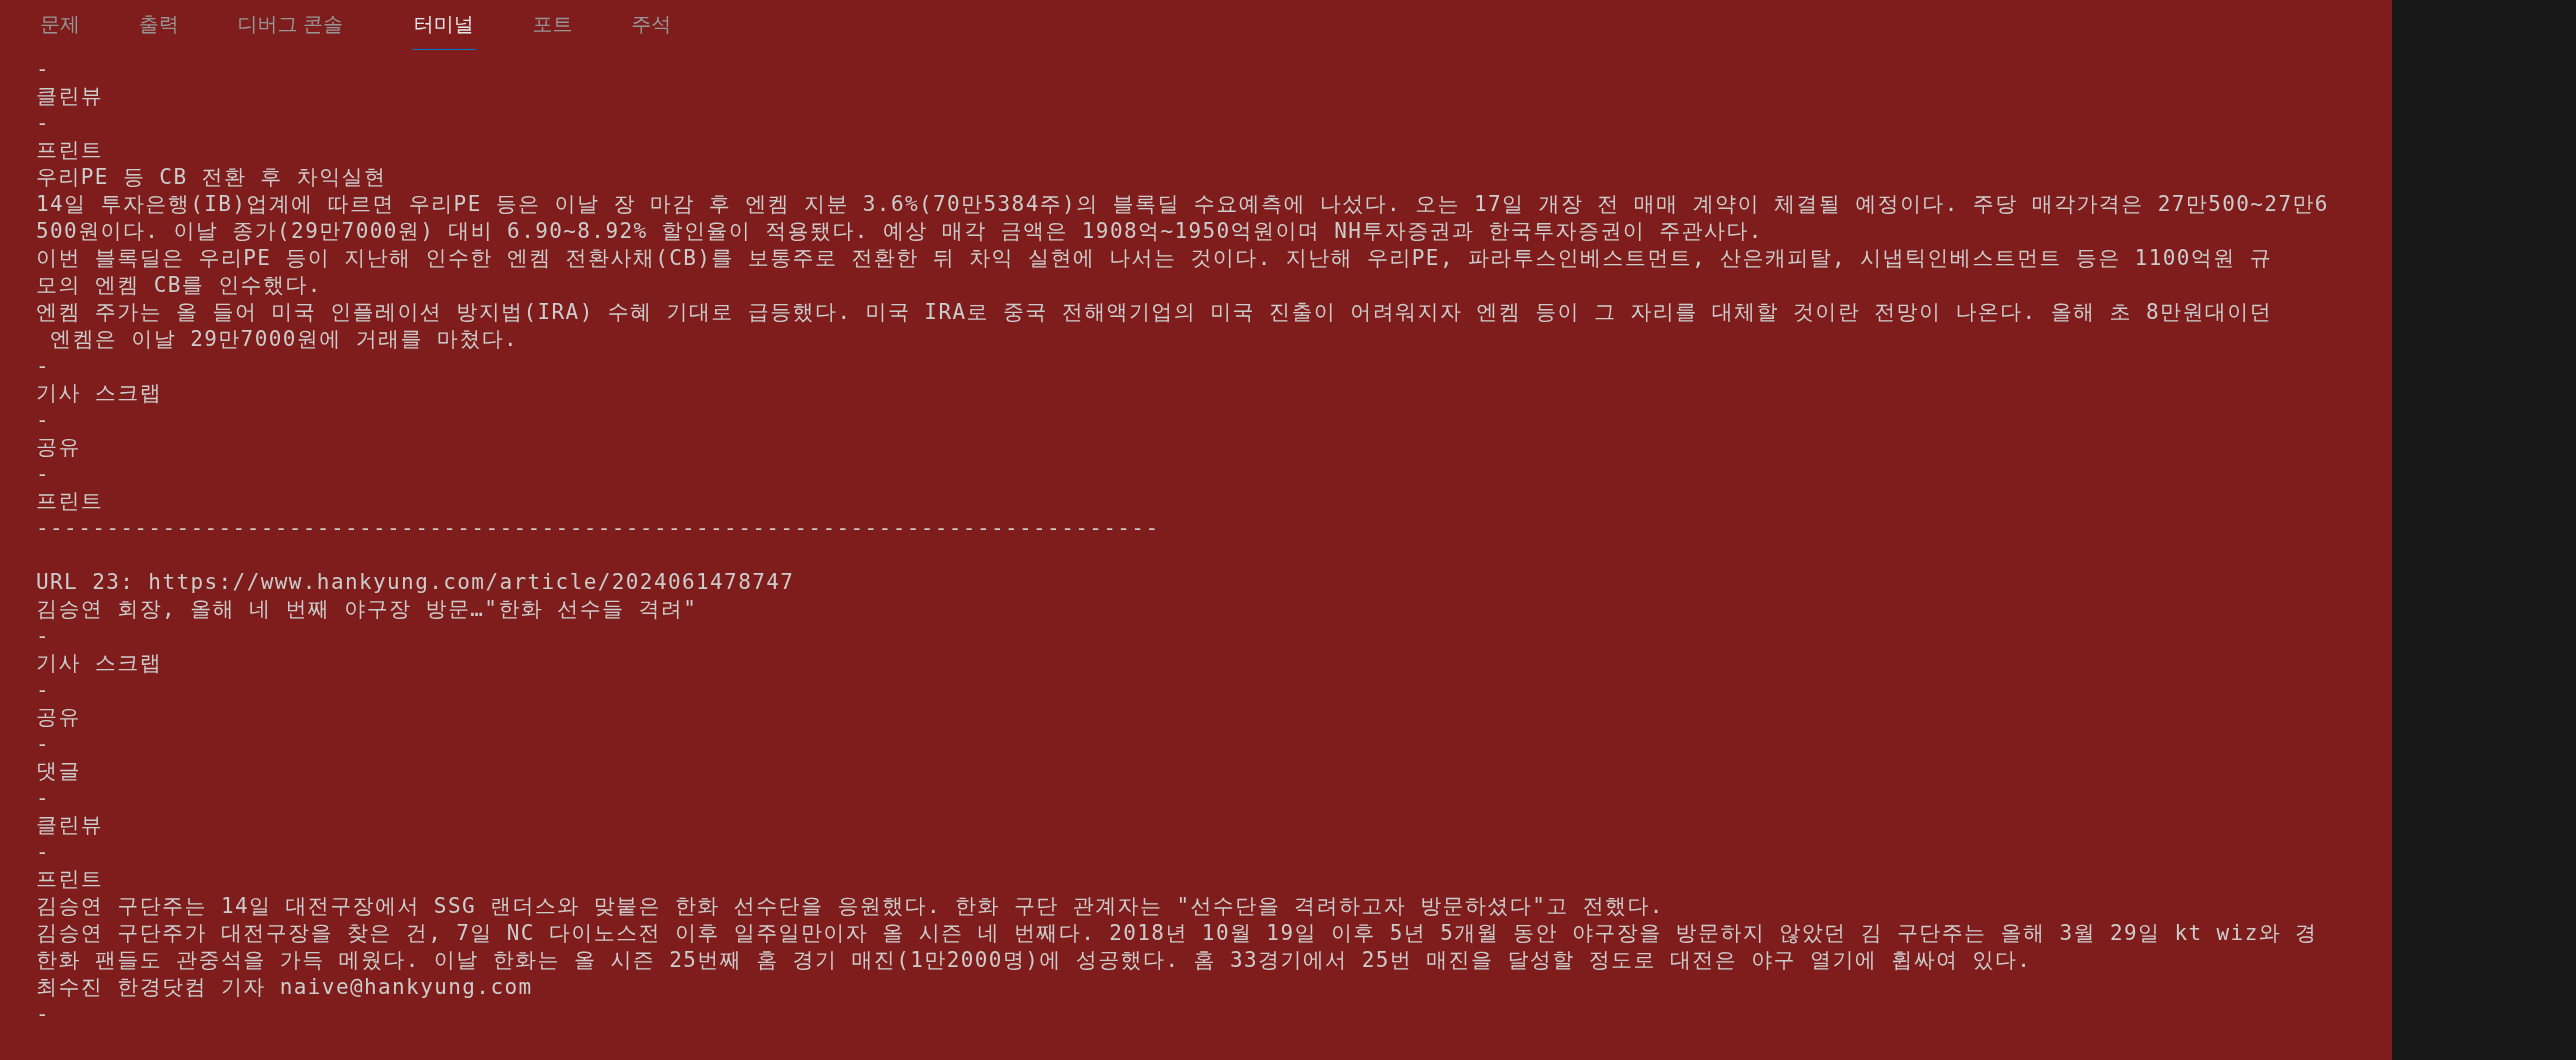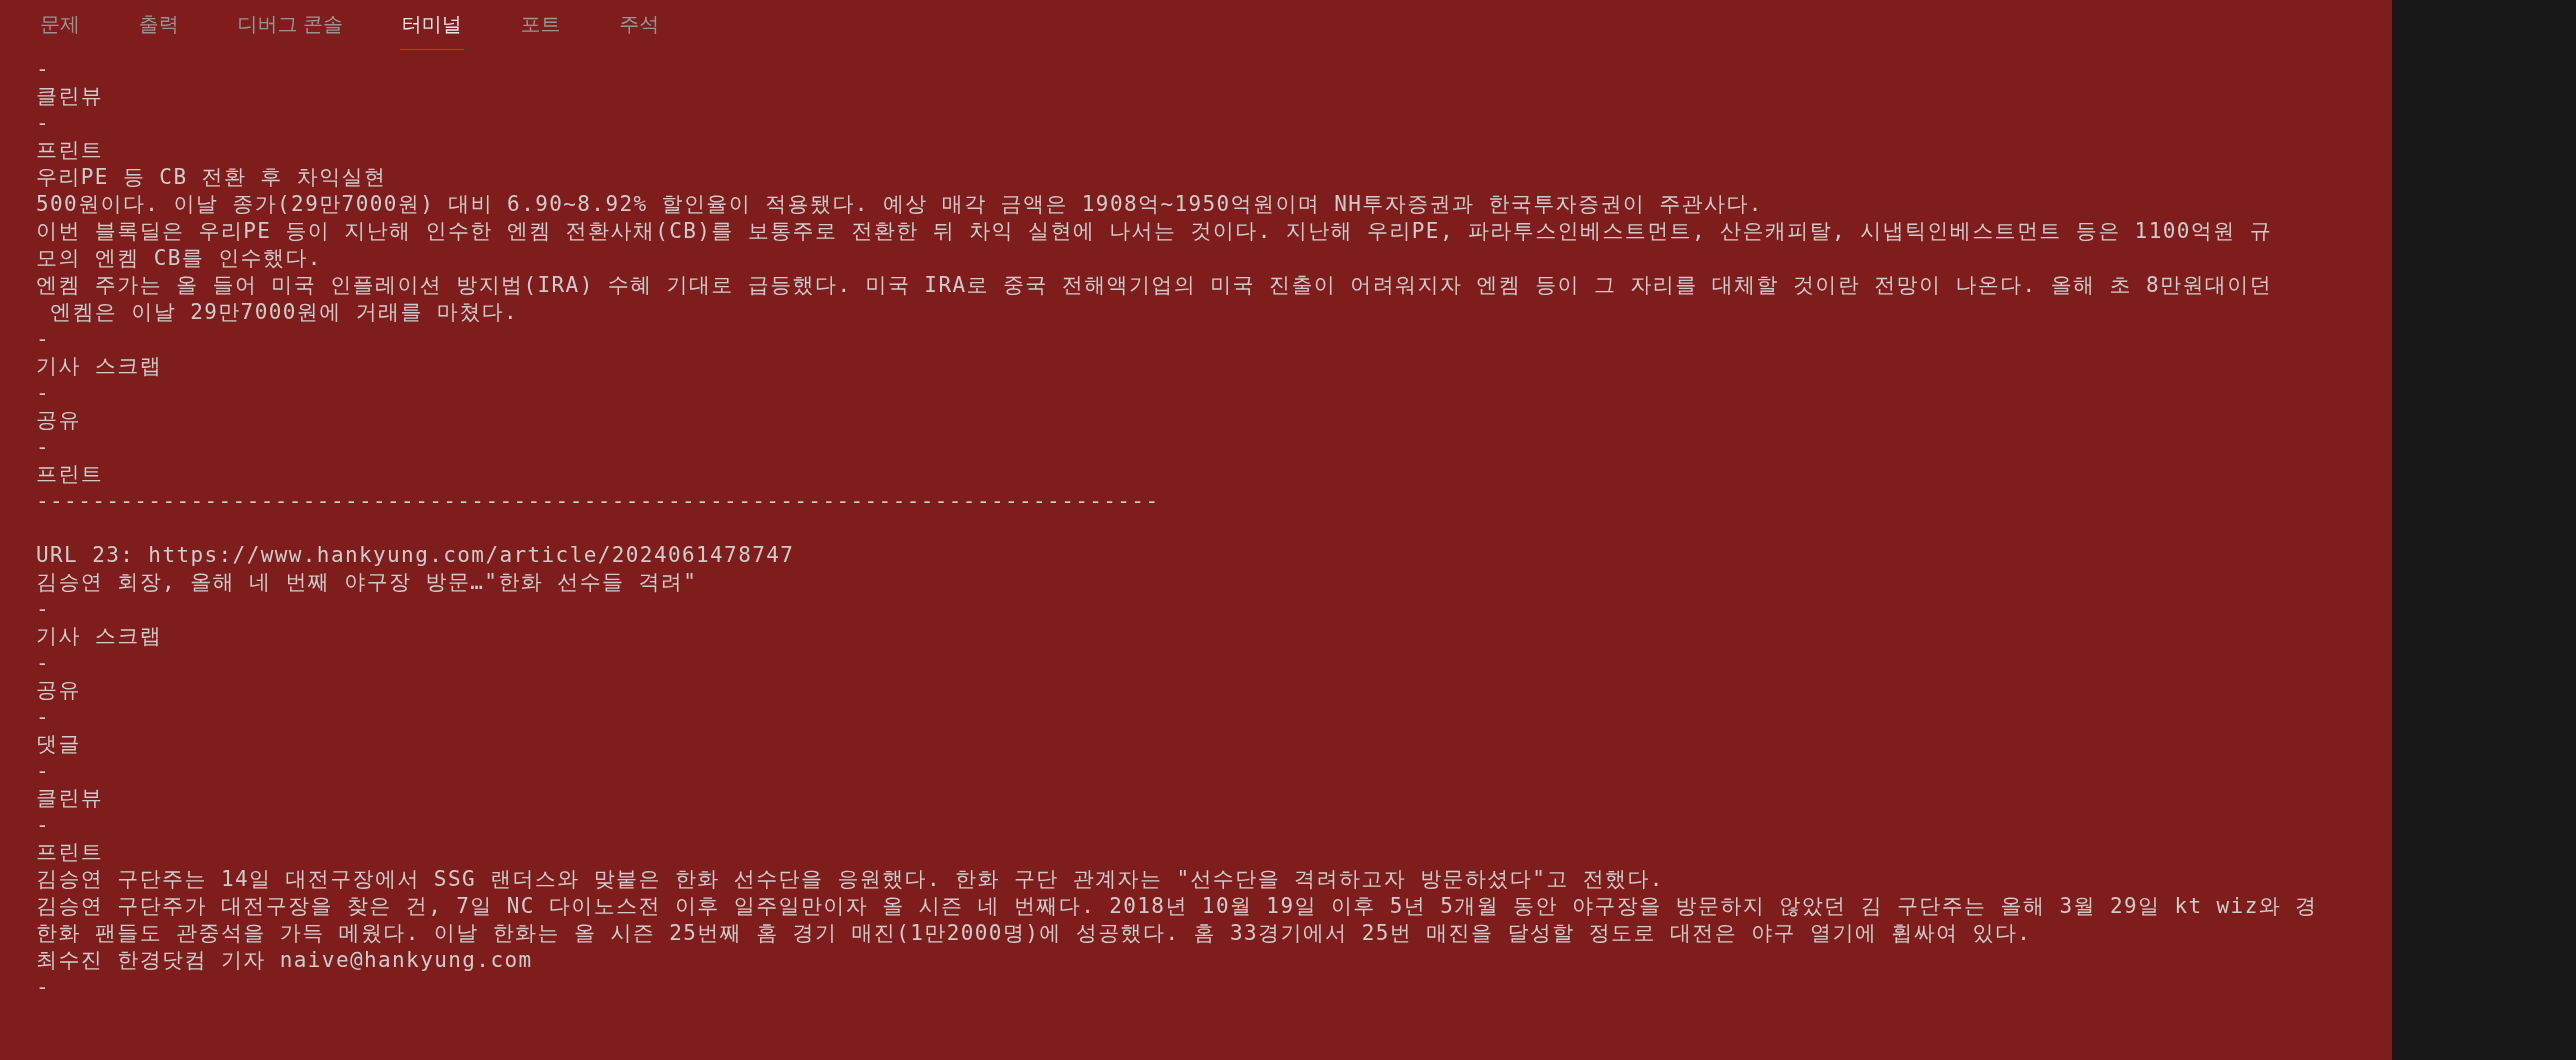--- a/index.html
+++ b/index.html
@@ -37,20 +37,21 @@
     font-family: "Liberation Sans", "DejaVu Sans", sans-serif;
     font-size: 20px;
     color: #969696;
     border-bottom: 1.9px solid transparent;
     cursor: pointer;
     white-space: nowrap;
   }
   .tab.active {
     color: #e7e7e7;
     border-bottom-color: #0078d4;
+    margin-left: 12px;
   }
 
   
   .terminal {
     flex: 1;
     padding: 5.7px 0 0 36px;
     overflow: hidden;
   }
   .t-line {
     height: 27px;
@@ -87,20 +88,21 @@
       <div class="t-line">-</div>
 
       <div class="t-line">클린뷰</div>
 
       <div class="t-line">-</div>
 
       <div class="t-line">프린트</div>
 
       <div class="t-line">우리PE 등 CB 전환 후 차익실현</div>
 
+      <div class="t-line">14일 투자은행(IB)업계에 따르면 우리PE 등은 이날 장 마감 후 엔켐 지분 3.6%(70만5384주)의 블록딜 수요예측에 나섰다. 오는 17일 개장 전 매매 계약이 체결될 예정이다. 주당 매각가격은 27만500~27만6</div>
 
       <div class="t-line">500원이다. 이날 종가(29만7000원) 대비 6.90~8.92% 할인율이 적용됐다. 예상 매각 금액은 1908억~1950억원이며 NH투자증권과 한국투자증권이 주관사다.</div>
 
       <div class="t-line">이번 블록딜은 우리PE 등이 지난해 인수한 엔켐 전환사채(CB)를 보통주로 전환한 뒤 차익 실현에 나서는 것이다. 지난해 우리PE, 파라투스인베스트먼트, 산은캐피탈, 시냅틱인베스트먼트 등은 1100억원 규</div>
 
       <div class="t-line">모의 엔켐 CB를 인수했다.</div>
 
       <div class="t-line">엔켐 주가는 올 들어 미국 인플레이션 방지법(IRA) 수혜 기대로 급등했다. 미국 IRA로 중국 전해액기업의 미국 진출이 어려워지자 엔켐 등이 그 자리를 대체할 것이란 전망이 나온다. 올해 초 8만원대이던</div>
 
       <div class="t-line"> 엔켐은 이날 29만7000원에 거래를 마쳤다.</div>

